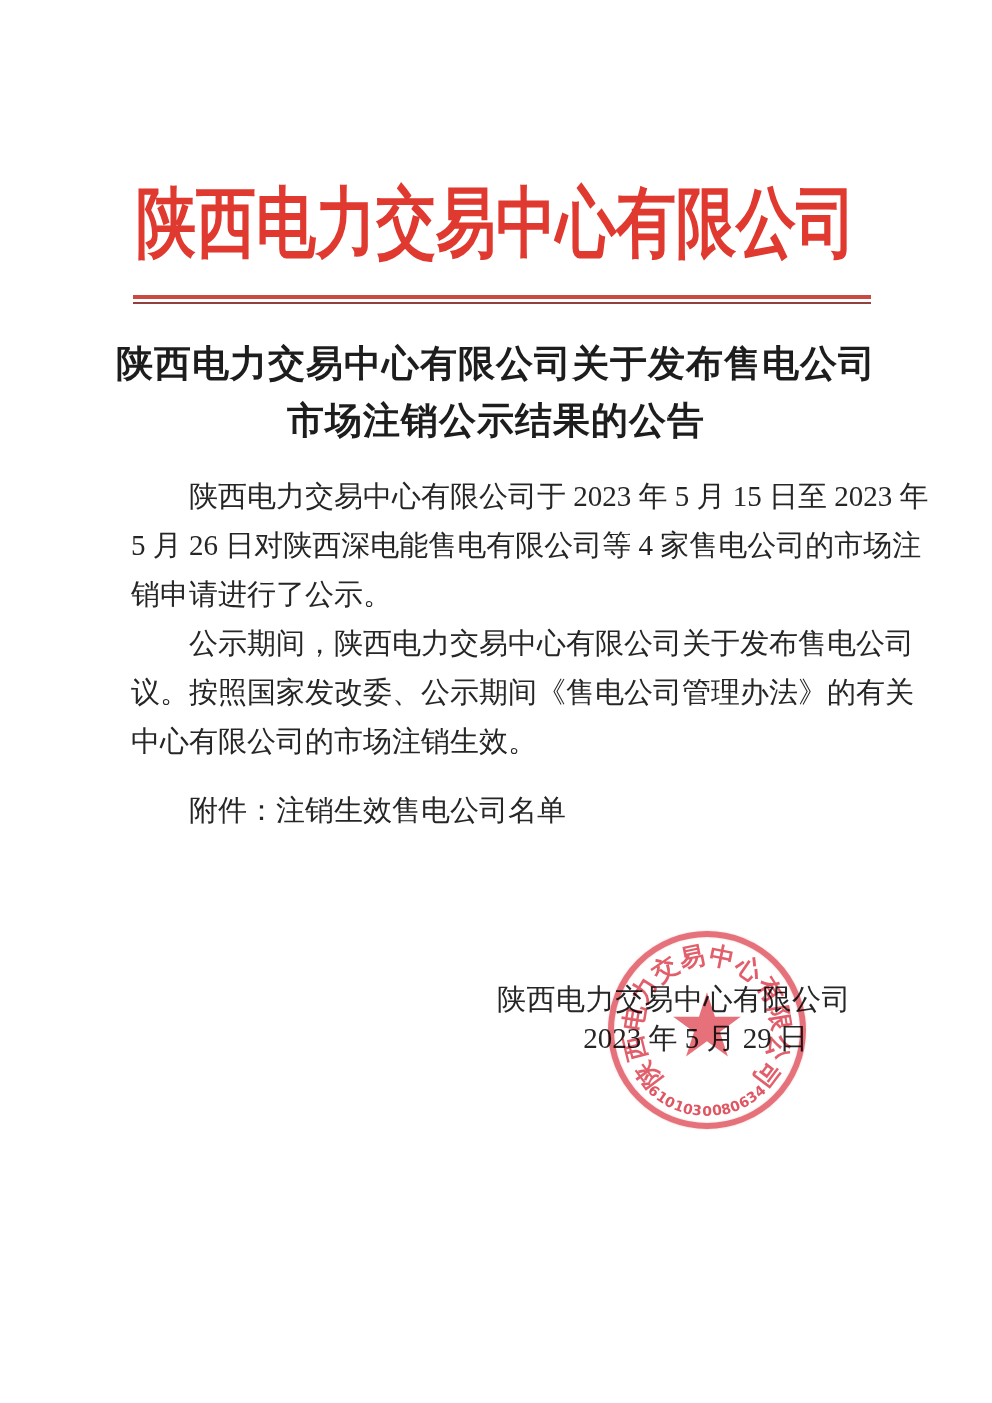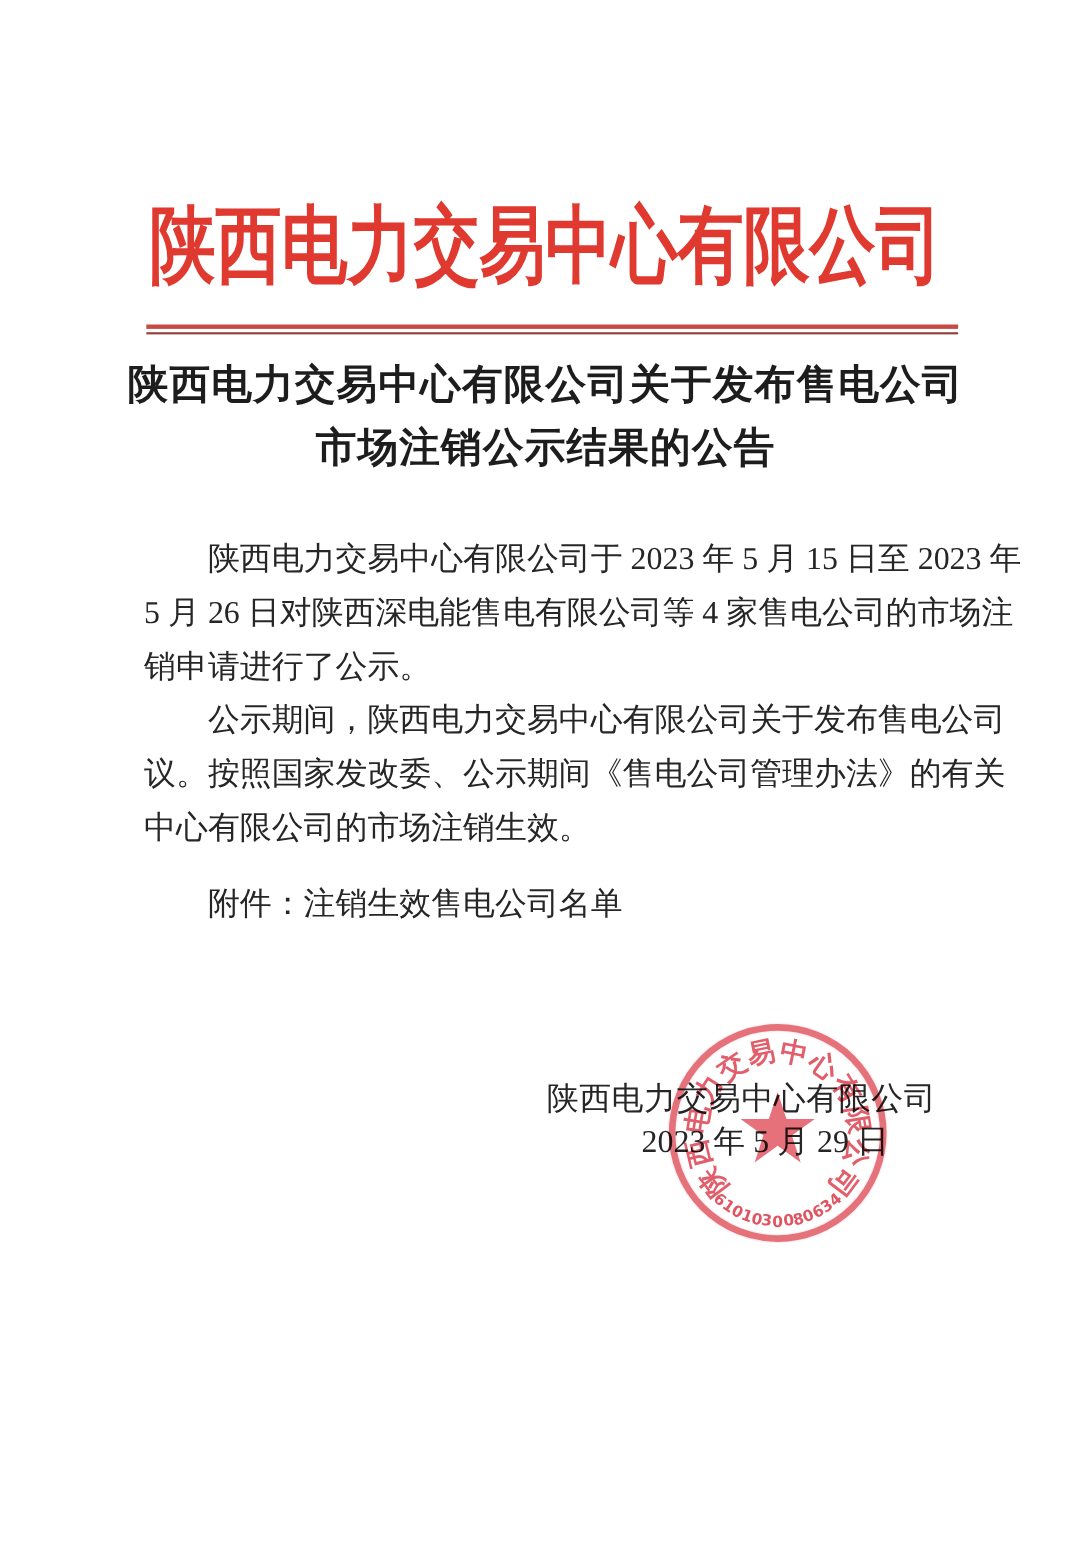--- a/index.html
+++ b/index.html
@@ -31,30 +31,30 @@
 
   
   .red-rule {
     position: absolute; top: 295px; left: 133px; width: 738px;
   }
   .red-rule .l1 { height: 4px; background: #c94a40; }
   .red-rule .l2 { height: 2px; background: #93413f; margin-top: 3px; }
 
   
   .doc-title {
-    position: absolute; top: 322px; left: 0; width: 100%;
+    position: absolute; top: 335px; left: 0; width: 100%;
     text-align: center;
     font-weight: bold; color: #1d1d1d;
     font-size: 37px; line-height: 57px;
     letter-spacing: 1px;
   }
 
   
   .body-text {
-    position: absolute; top: 484px; left: 131px; width: 741px;
+    position: absolute; top: 472px; left: 131px; width: 741px;
     font-size: 29px; color: #262626;
   }
   .bline {
     line-height: 49px;
     text-align: justify;
     text-align-last: justify;
     white-space: nowrap;
   }
   .bline.last { text-align-last: left; white-space: normal; }
   .bline.indent { text-indent: 2em; }

